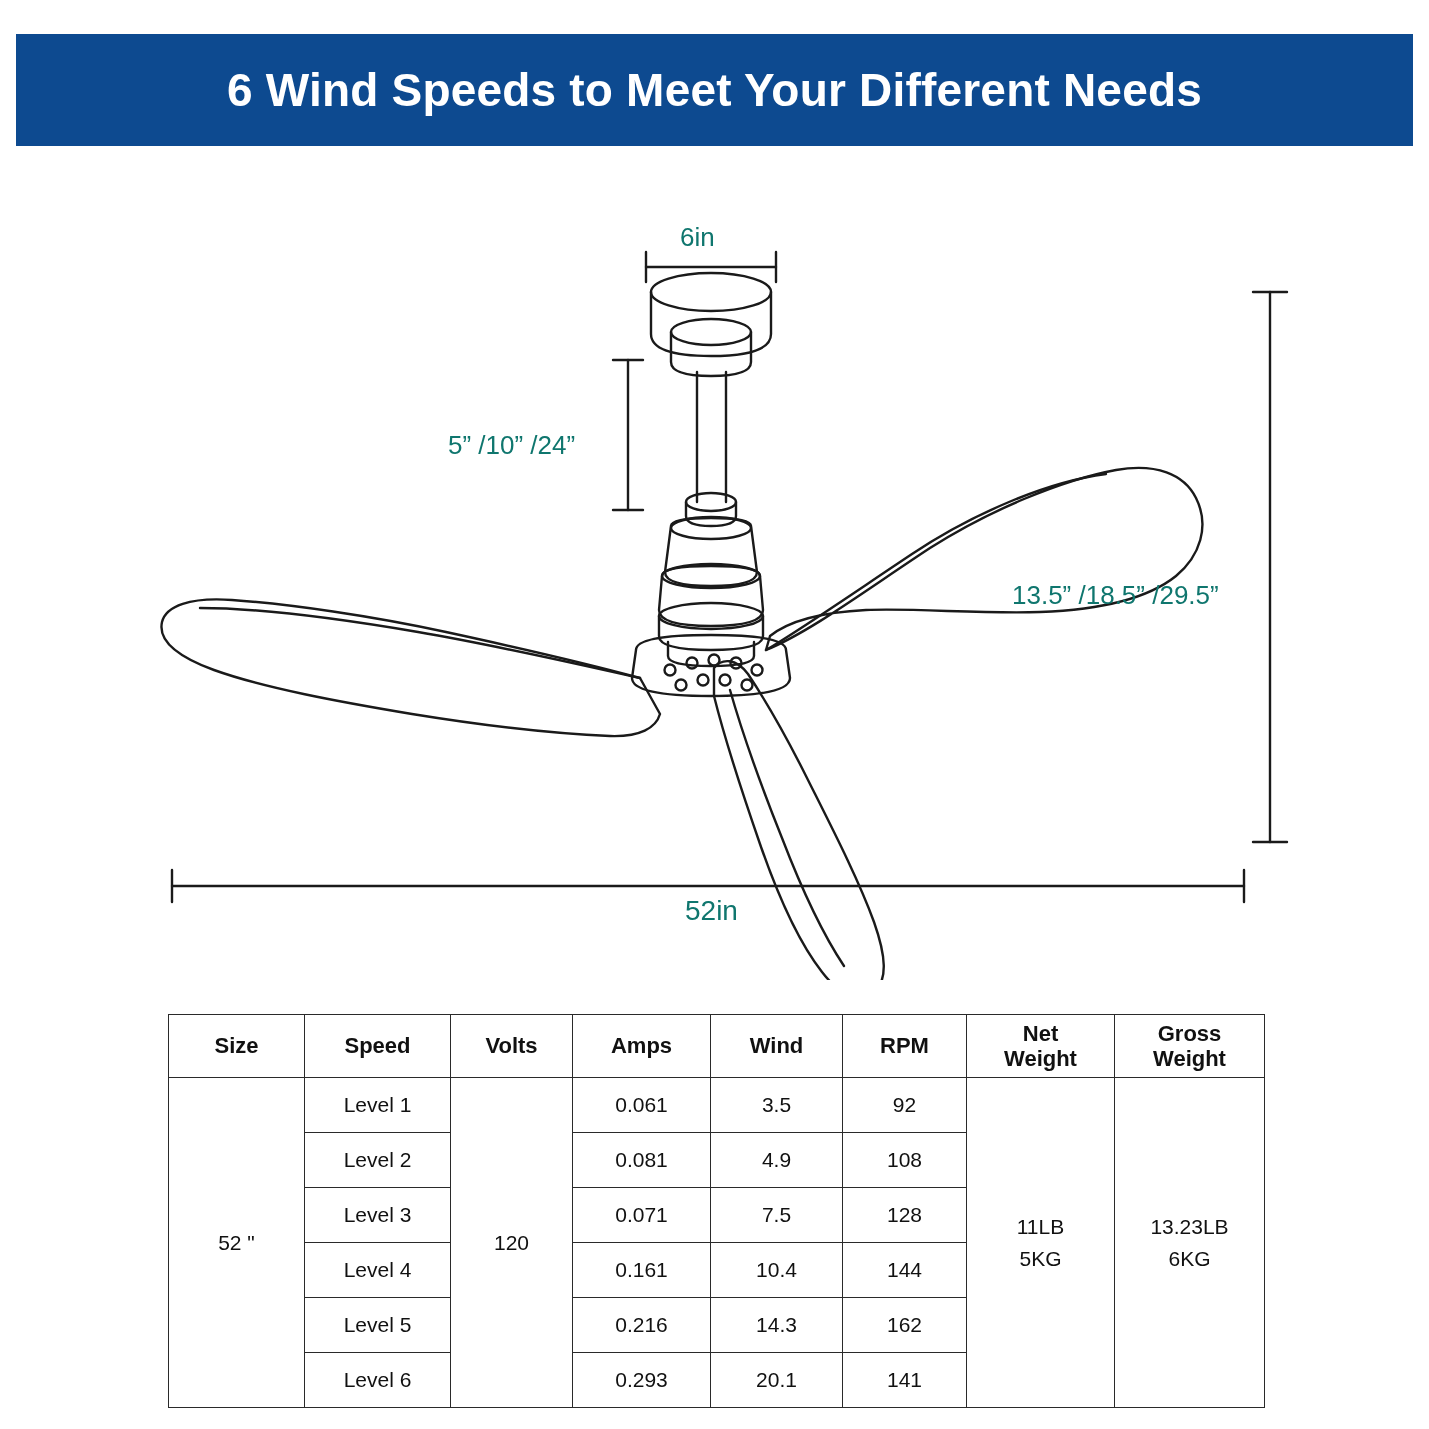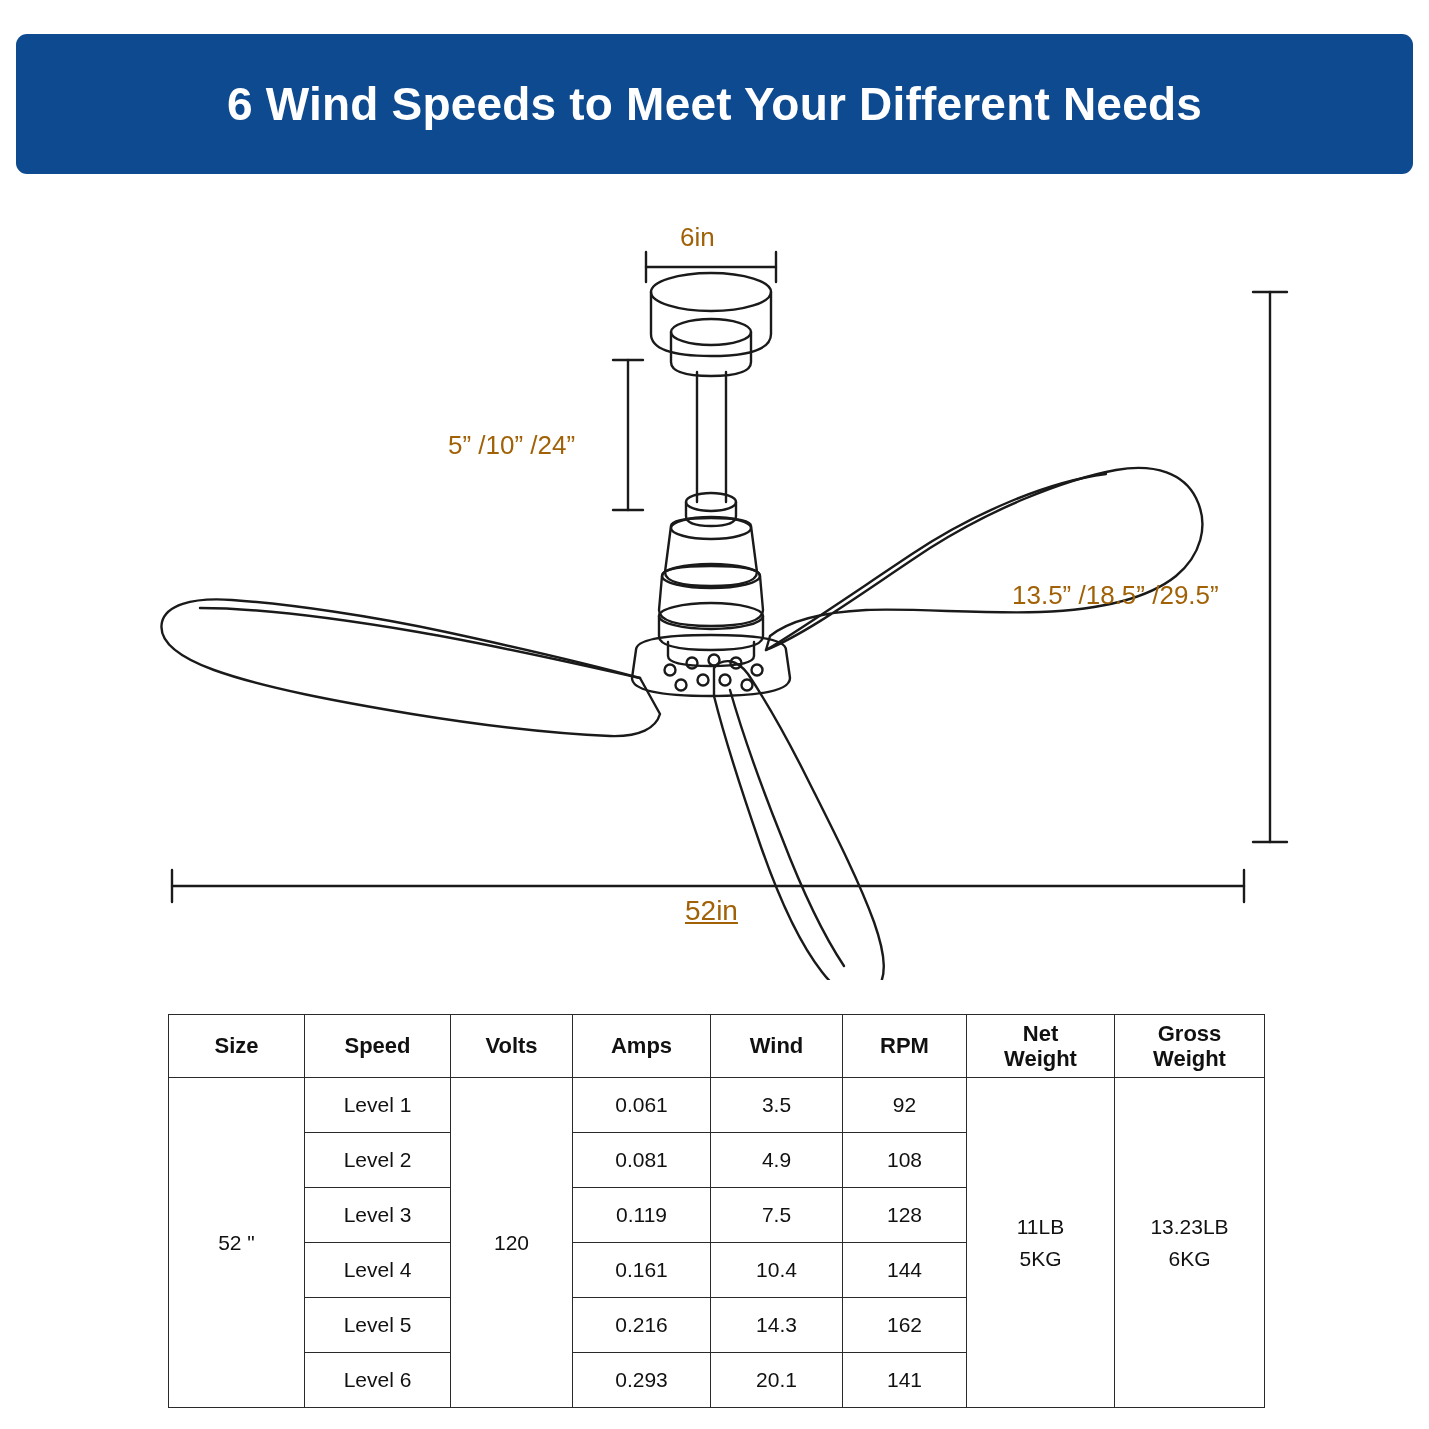--- a/index.html
+++ b/index.html
@@ -21,26 +21,25 @@
     height: 1429px;
     background: #ffffff;
   }
 
   
   .banner {
     position: absolute;
     left: 16px;
     top: 34px;
     width: 1397px;
-    height: 140px;
+    height: 112px;
     background: #0d4a90;
     display: flex;
     align-items: center;
     justify-content: center;
-    border-radius: 11px;
   }
   .banner-title {
     color: #ffffff;
     font-size: 46px;
     font-weight: bold;
     letter-spacing: 0.2px;
     text-align: center;
     white-space: nowrap;
   }
 
@@ -51,26 +50,25 @@
     top: 180px;
     width: 1429px;
     height: 800px;
   }
   .diagram svg {
     display: block;
   }
   .dim-label {
     position: absolute;
     font-size: 26px;
-    color: #a16207;
+    color: #0f766e;
     white-space: nowrap;
   }
   .dim-label.big {
     font-size: 28px;
-    text-decoration: underline;
   }
   #label-top {
     left: 680px;
     top: 42px;
   }
   #label-drop {
     left: 448px;
     top: 242px;
     margin-top: 8px;
   }
@@ -269,21 +267,21 @@
           </td>
         </tr>
         <tr>
           <td>Level 2</td>
           <td>0.081</td>
           <td>4.9</td>
           <td>108</td>
         </tr>
         <tr>
           <td>Level 3</td>
-          <td>0.119</td>
+          <td>0.071</td>
           <td>7.5</td>
           <td>128</td>
         </tr>
         <tr>
           <td>Level 4</td>
           <td>0.161</td>
           <td>10.4</td>
           <td>144</td>
         </tr>
         <tr>

